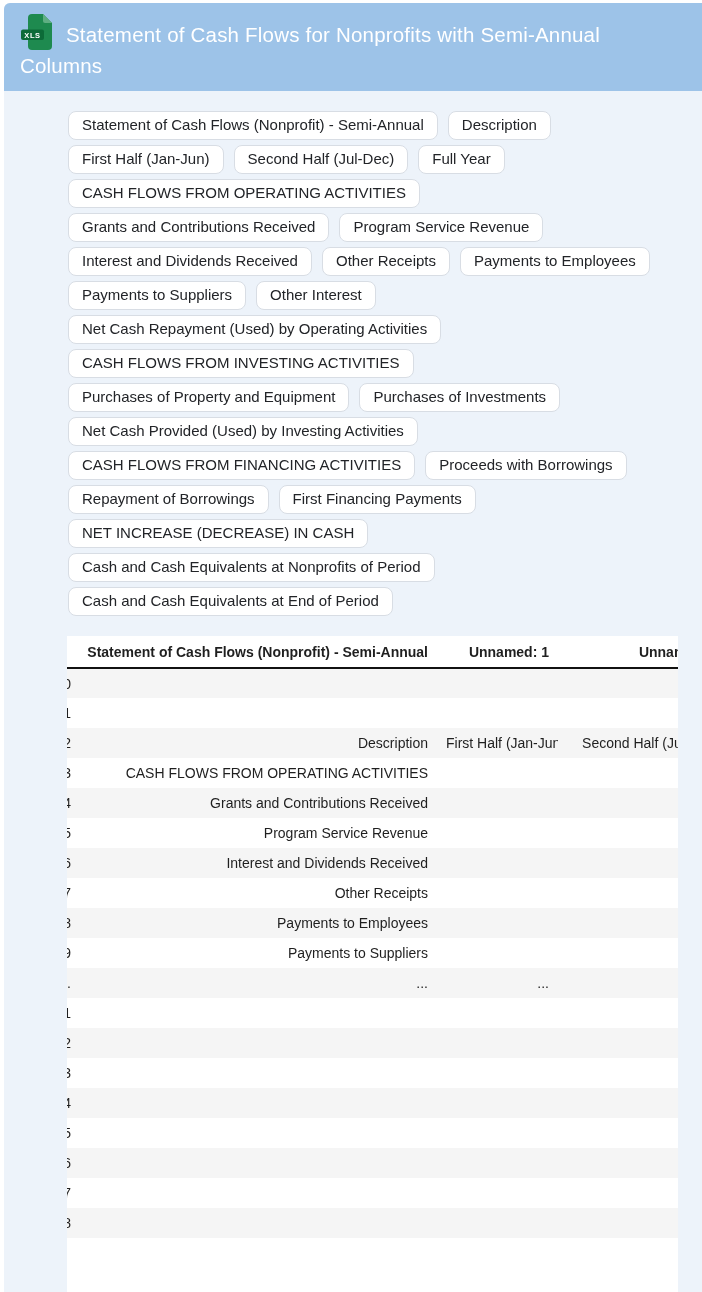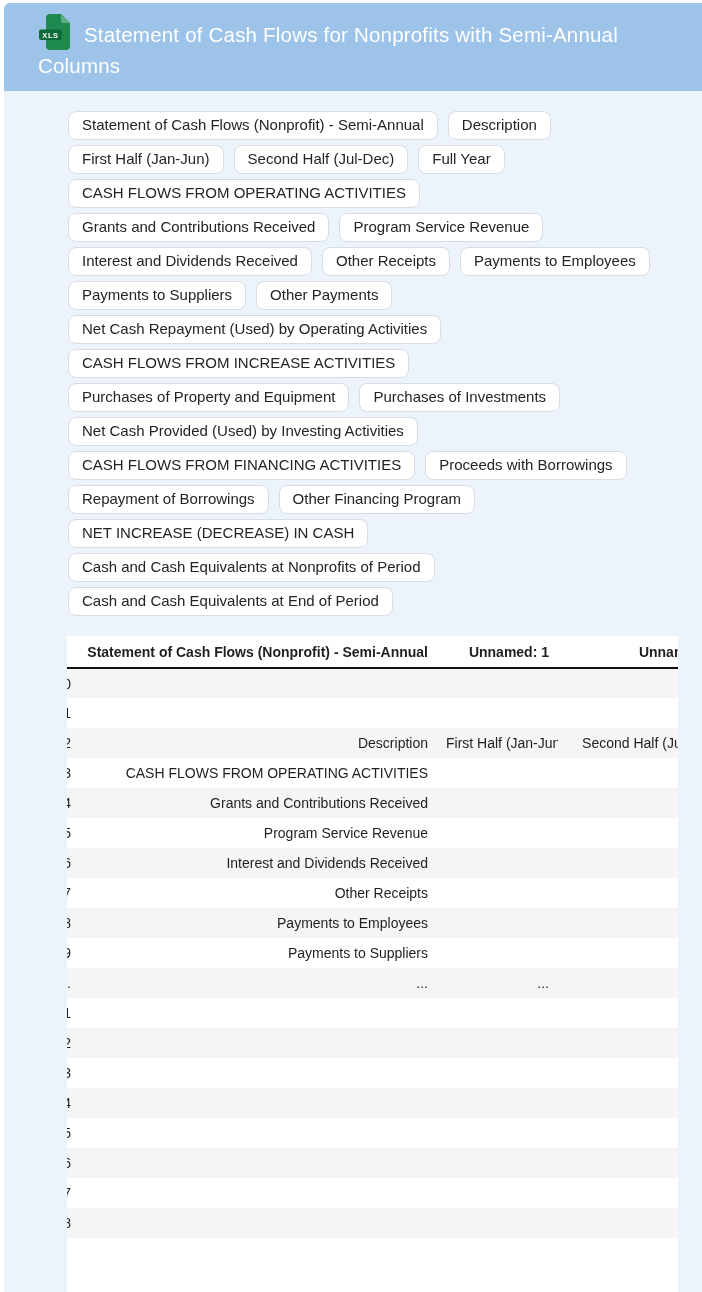--- a/index.html
+++ b/index.html
@@ -20,21 +20,21 @@
     width:702px;height:1292px;overflow:hidden;background:#FFFFFF;
     font-family:"Liberation Sans", sans-serif;position:relative;
   }
   .card{
     position:absolute;left:4px;top:3px;width:698px;height:1289px;
     background:var(--body_bg);border-radius:6px 0 0 0;overflow:hidden;
   }
   
   .app-header{
     background:var(--header_bg);
-    padding:10px 16px 11px 34px;min-height:81px;
+    padding:10px 16px 11px 16px;min-height:81px;
   }
   .app-title{
     margin:0;max-width:632px;color:#FFFFFF;font-size:20.5px;line-height:29px;
     font-weight:500;letter-spacing:.2px;
   }
   .file-icon{vertical-align:-9px;margin-right:12px;}
   
   .chips{
     padding:20px 14px 0 64px;display:flex;flex-wrap:wrap;
     column-gap:10px;row-gap:5px;
@@ -83,30 +83,30 @@
       <button class="chip">First Half (Jan-Jun)</button>
       <button class="chip">Second Half (Jul-Dec)</button>
       <button class="chip">Full Year</button>
       <button class="chip">CASH FLOWS FROM OPERATING ACTIVITIES</button>
       <button class="chip">Grants and Contributions Received</button>
       <button class="chip">Program Service Revenue</button>
       <button class="chip">Interest and Dividends Received</button>
       <button class="chip">Other Receipts</button>
       <button class="chip">Payments to Employees</button>
       <button class="chip">Payments to Suppliers</button>
-      <button class="chip">Other Payments</button>
+      <button class="chip">Other Interest</button>
       <button class="chip">Net Cash Repayment (Used) by Operating Activities</button>
-      <button class="chip">CASH FLOWS FROM INCREASE ACTIVITIES</button>
+      <button class="chip">CASH FLOWS FROM INVESTING ACTIVITIES</button>
       <button class="chip">Purchases of Property and Equipment</button>
       <button class="chip">Purchases of Investments</button>
       <button class="chip">Net Cash Provided (Used) by Investing Activities</button>
       <button class="chip">CASH FLOWS FROM FINANCING ACTIVITIES</button>
       <button class="chip">Proceeds with Borrowings</button>
       <button class="chip">Repayment of Borrowings</button>
-      <button class="chip">Other Financing Program</button>
+      <button class="chip">First Financing Payments</button>
       <button class="chip">NET INCREASE (DECREASE) IN CASH</button>
       <button class="chip">Cash and Cash Equivalents at Nonprofits of Period</button>
       <button class="chip">Cash and Cash Equivalents at End of Period</button>
     </div>
 
   <div class="table-wrap">
     <table class="preview">
       <colgroup>
         <col class="c-index">
           <col class="c-label">

